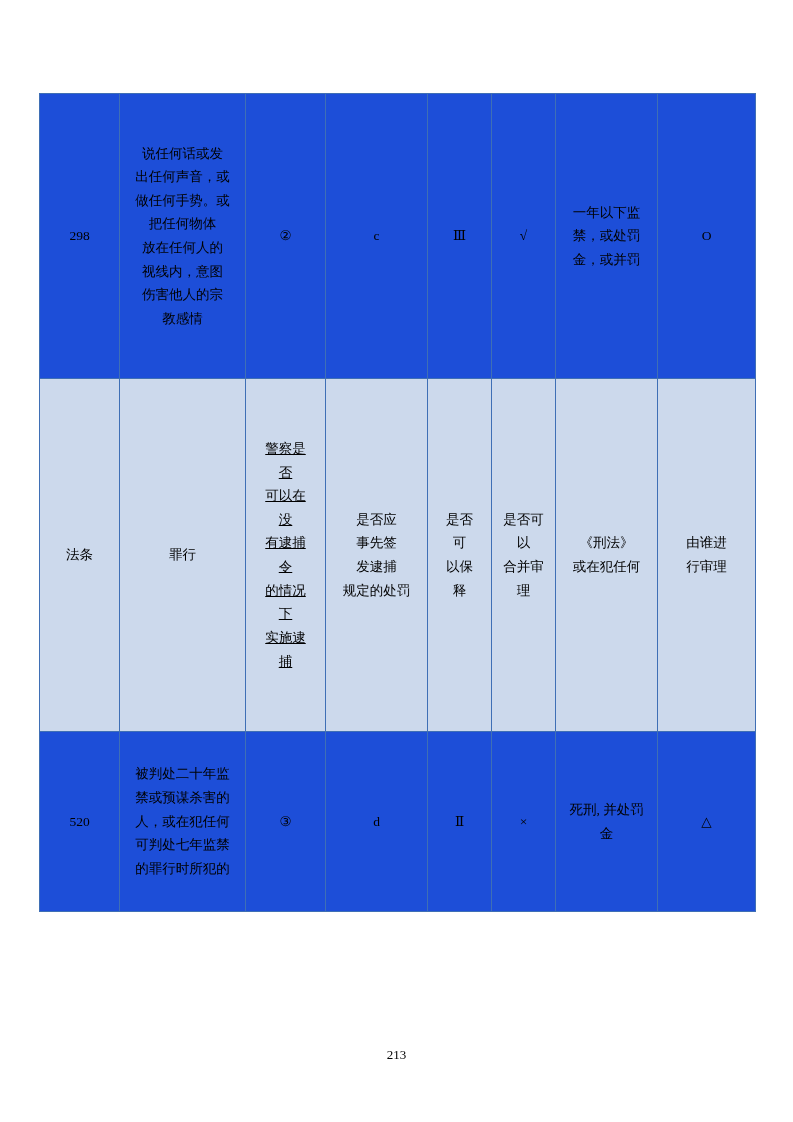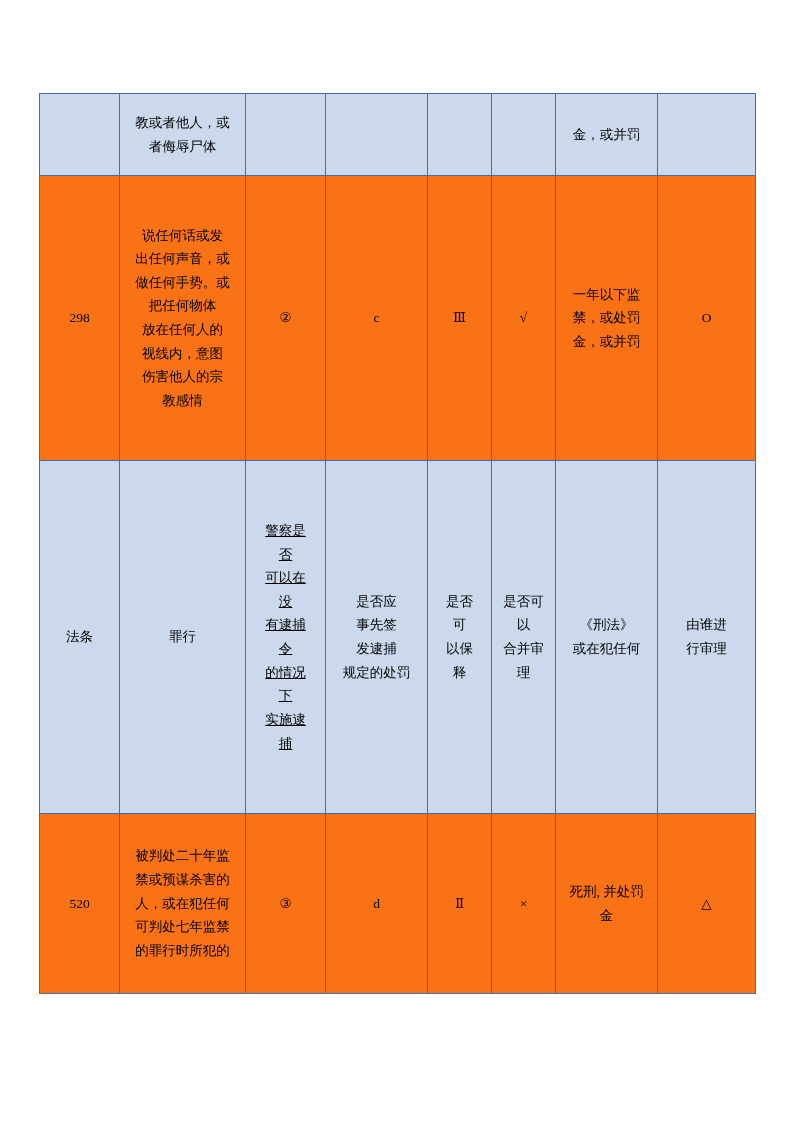--- a/index.html
+++ b/index.html
@@ -35,21 +35,21 @@
     vertical-align: middle;
     font-size: 13.5px;
     line-height: 1.75;
     padding: 6px 8px;
     word-break: break-word;
   }
   .shaded td {
     background: #ccd9ec;
   }
   .plain td {
-    background: #f97316;
+    background: #1d4ed8;
   }
   
   col.c1 { width: 80px; }
   col.c2 { width: 126px; }
   col.c3 { width: 80px; }
   col.c4 { width: 102px; }
   col.c5 { width: 64px; }
   col.c6 { width: 64px; }
   col.c7 { width: 102px; }
   col.c8 { width: 98px; }
@@ -83,47 +83,20 @@
         <col class="c2">
         <col class="c3">
         <col class="c4">
       <col class="c5">
         <col class="c6">
         <col class="c7">
         <col class="c8">
     </colgroup>
     <tbody>
 
-      <tr class="shaded" style="height:82px;">
-        <td>
-            <span class="cell-text"></span>
-          </td>
-        <td>
-            <span class="cell-text">教或者他人，或
-者侮辱尸体</span>
-          </td>
-        <td>
-            <span class="cell-text"></span>
-          </td>
-        <td>
-            <span class="cell-text"></span>
-          </td>
-        <td>
-            <span class="cell-text"></span>
-          </td>
-        <td>
-            <span class="cell-text"></span>
-          </td>
-        <td>
-            <span class="cell-text">金，或并罚</span>
-          </td>
-        <td>
-            <span class="cell-text"></span>
-          </td>
-      </tr>
 
       <tr class="plain" style="height:285px;">
         <td>
             <span class="cell-text">298</span>
           </td>
         <td>
             <span class="cell-text">说任何话或发
 出任何声音，或
 做任何手势。或
 把任何物体
@@ -229,14 +202,15 @@
 金</span>
           </td>
         <td>
             <span class="cell-text">△</span>
           </td>
       </tr>
 
     </tbody>
   </table>
 
+  <div class="page-number">213</div>
 
 </div>
 
 </body></html>

